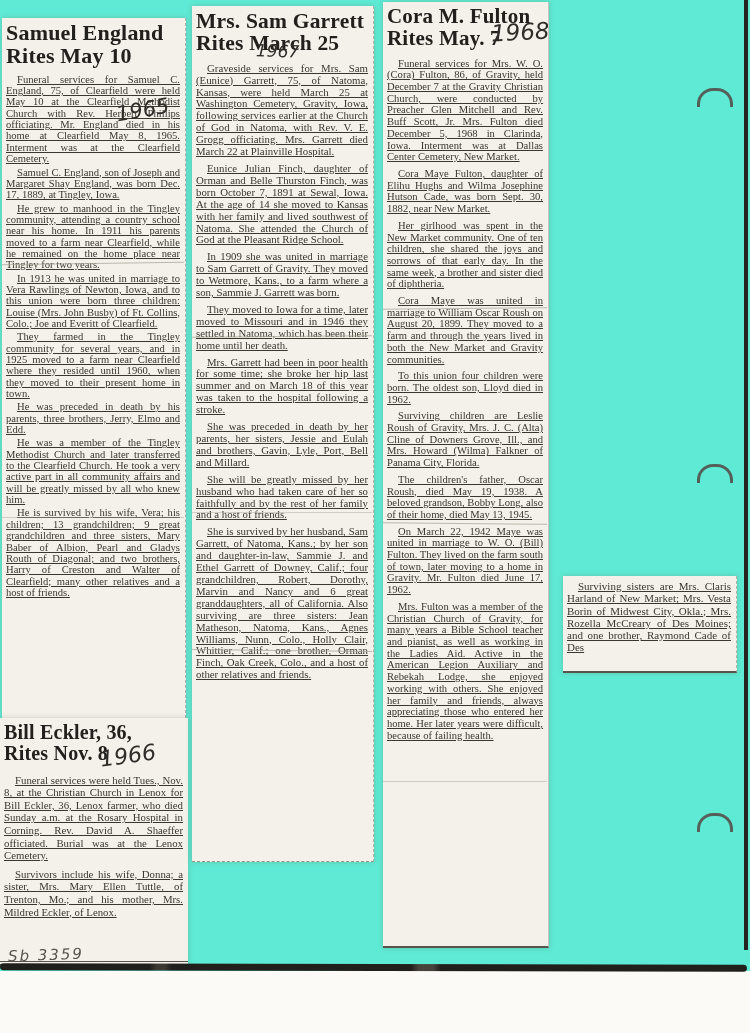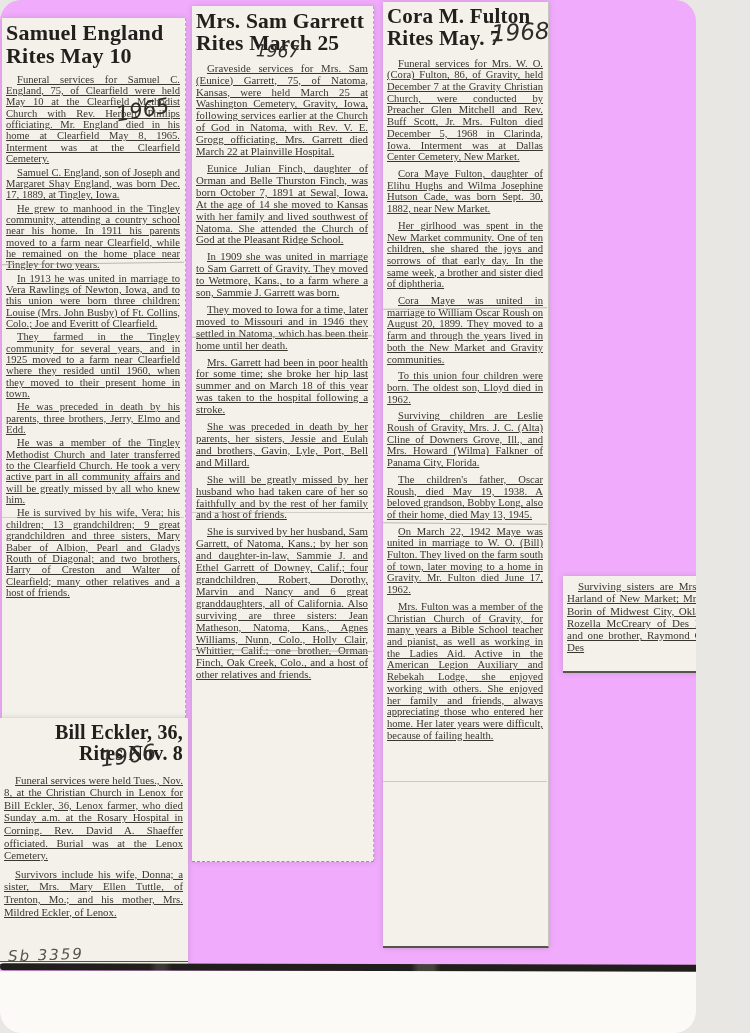--- a/index.html
+++ b/index.html
@@ -1,20 +1,19 @@
 <!DOCTYPE html>
 <html><head>
 <meta charset="utf-8">
 <style>
   html,body { margin:0; padding:0; background:#e8e7e3; }
   .page {
-    position:relative; width:696px; height:1033px;
-    background:#f0abfc; overflow:hidden;
+    position:relative; width:750px; height:1033px;
+    background:#5eead4; overflow:hidden;
     font-family:"Liberation Serif","DejaVu Serif",serif;
-    border-radius:21px;
   }
   .clipping {
     position:absolute; box-sizing:border-box;
     background:#f3f1ea; color:#38352f;
     padding:4px 5px 4px 4px;
     box-shadow:0 0 5px rgba(110,105,92,0.30);
     overflow:hidden;
   }
   .headline {
     margin:0 0 6px 0; font-weight:bold; color:#22201c;
@@ -25,21 +24,21 @@
     margin:0 0 4px 0; text-align:justify; text-indent:11px;
     color:#3a372f;
     text-decoration:underline;
   }
   
   .c-england { left:2px; top:18px; width:184px; height:700px; border-right:1px dashed rgba(100,95,82,0.45); }
   .c-england .headline { font-size:22px; }
   .c-england .para { font-size:10.6px; line-height:11.35px; margin-bottom:2px; }
 
   .c-eckler { left:0px; top:718px; width:188px; height:247px; border-bottom:4px double #57544c; }
-  .c-eckler .headline { font-size:20px; margin-bottom:10px;text-align:right; }
+  .c-eckler .headline { font-size:20px; margin-bottom:10px; }
   .c-eckler .para { font-size:10.8px; line-height:12.6px; margin-bottom:6px; }
 
   .c-garrett { left:192px; top:6px; width:182px; height:856px;
     border-right:1px dashed rgba(100,95,82,0.45); border-bottom:1px dashed rgba(90,85,72,0.6); }
   .c-garrett .headline { font-size:21.5px; margin-bottom:8px; }
   .c-garrett .para { font-size:10.8px; line-height:11.9px; margin-bottom:5px; }
 
   .c-fulton { left:383px; top:2px; width:166px; height:946px;
     border-right:1px solid rgba(100,95,82,0.30); border-bottom:2px solid #57544c; }
   .c-fulton .headline { font-size:21px; margin-bottom:8px; }

